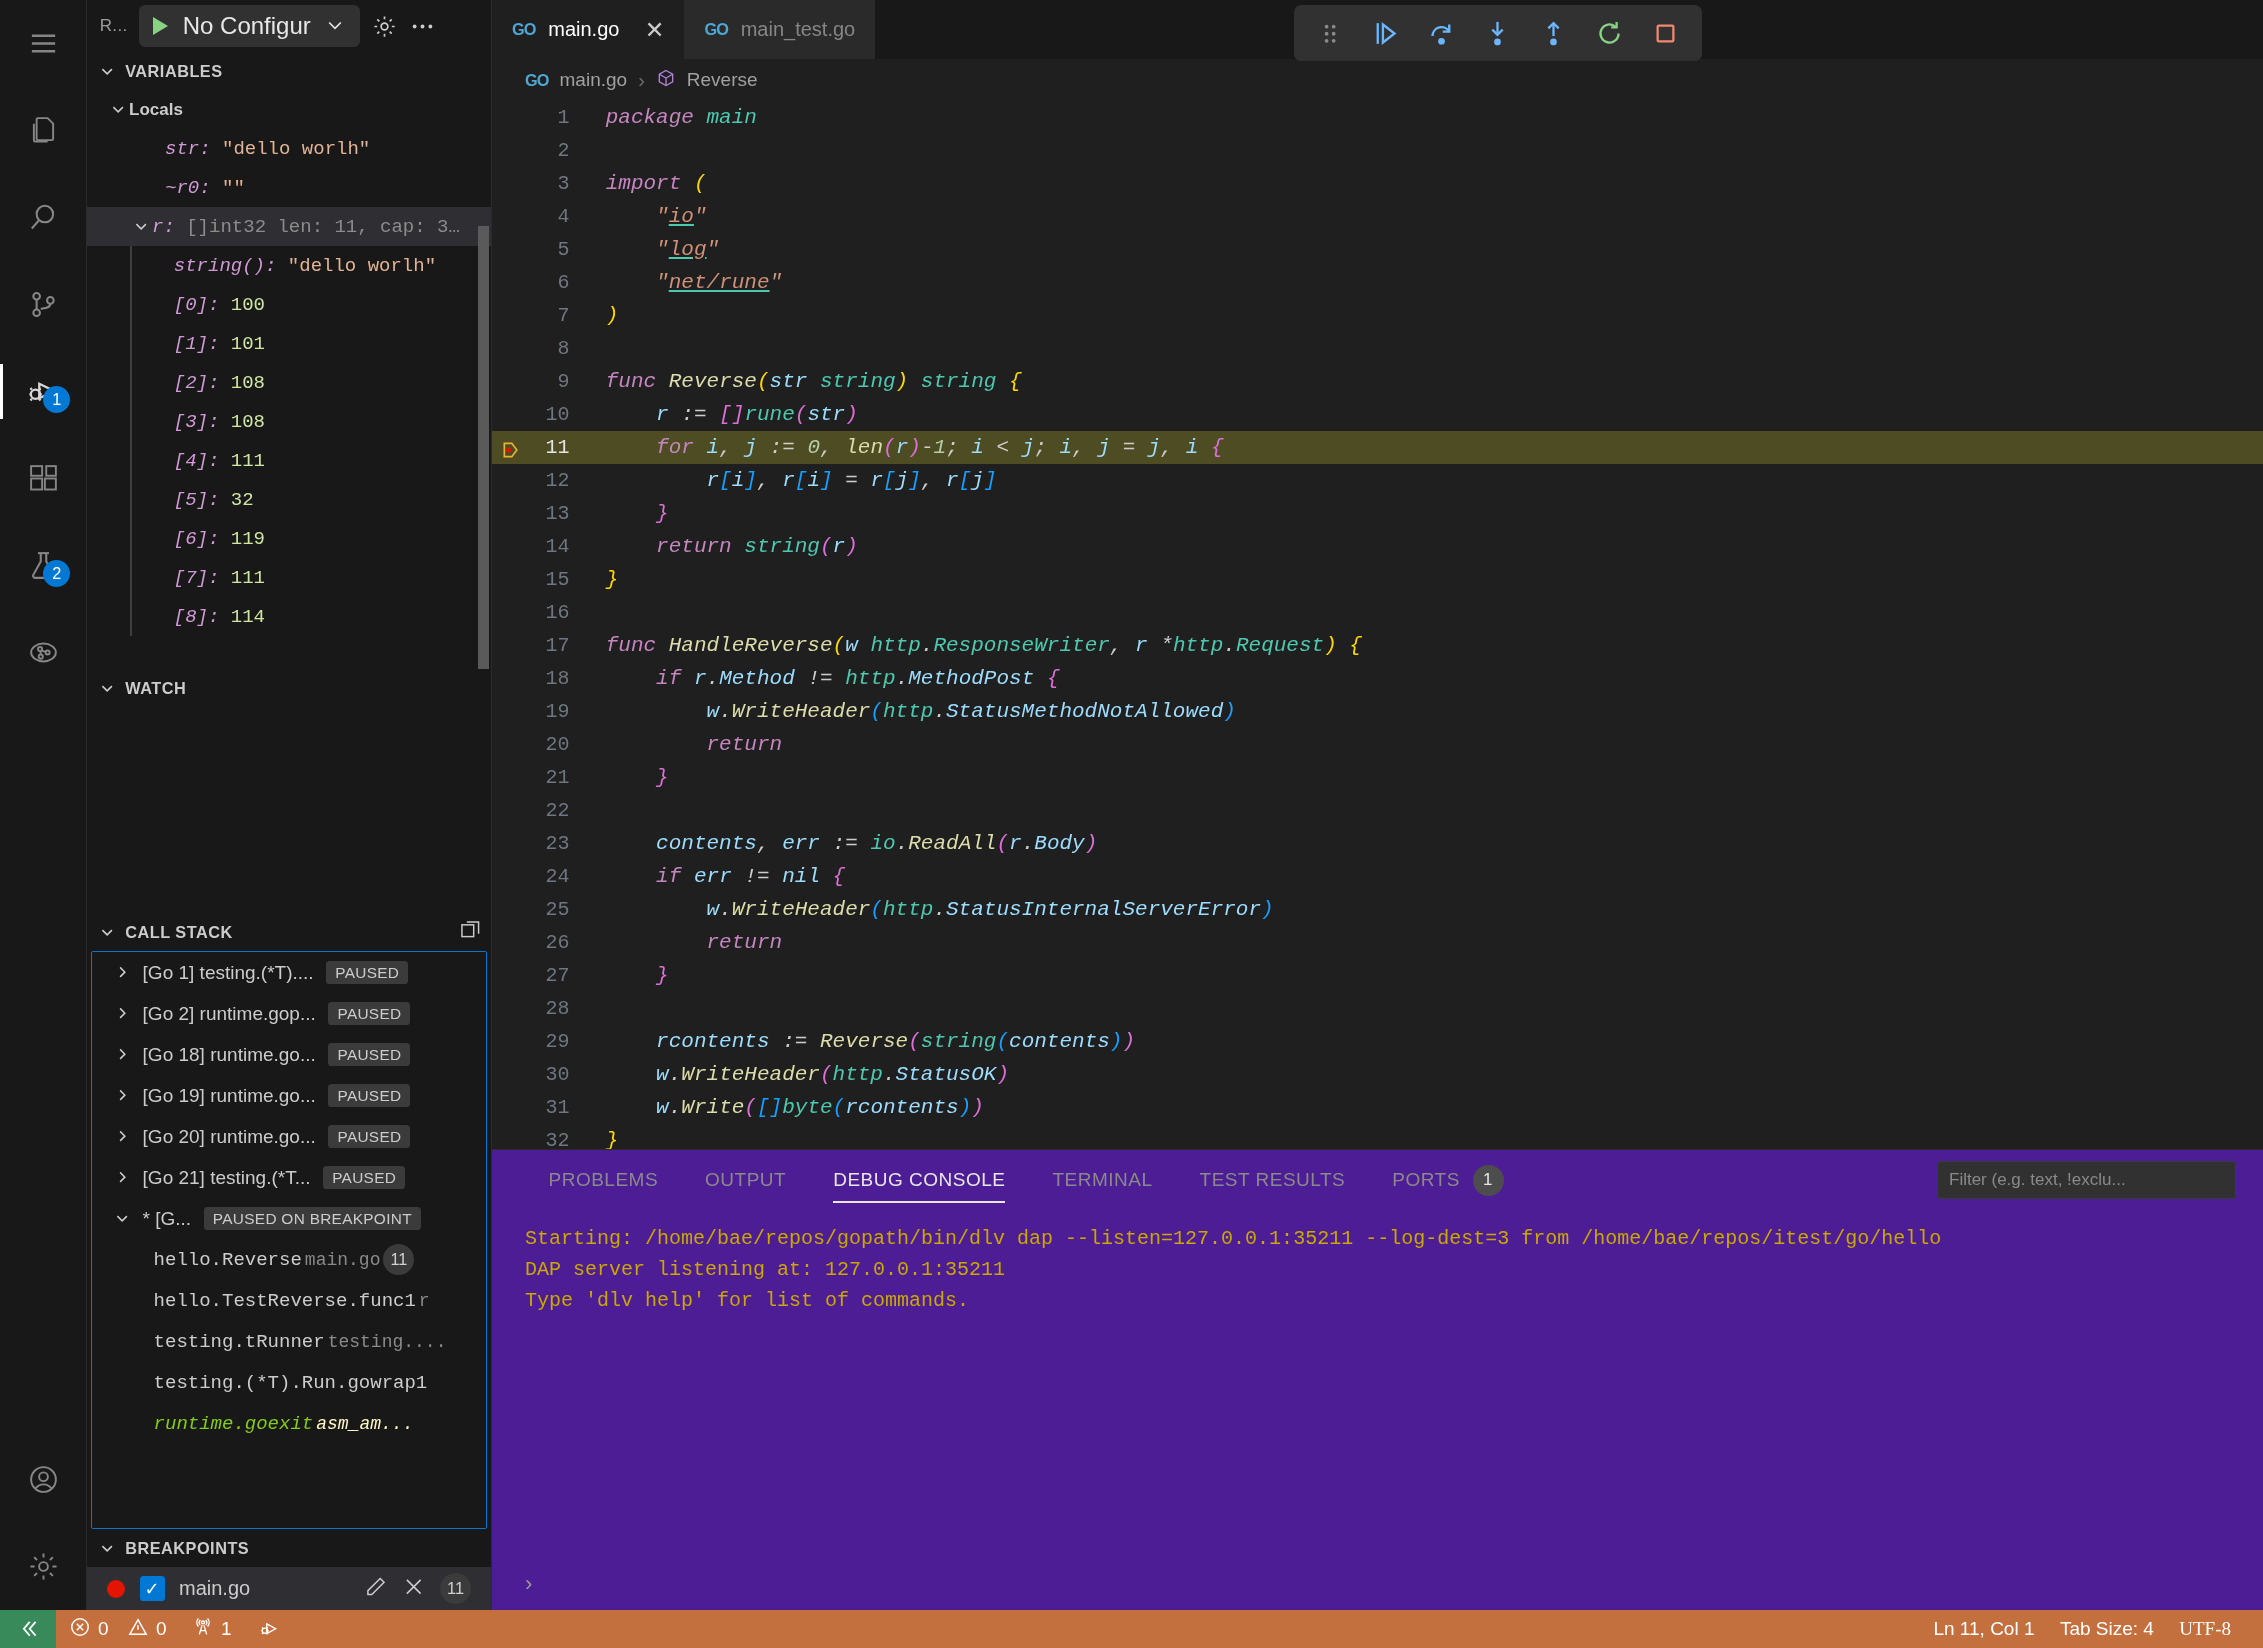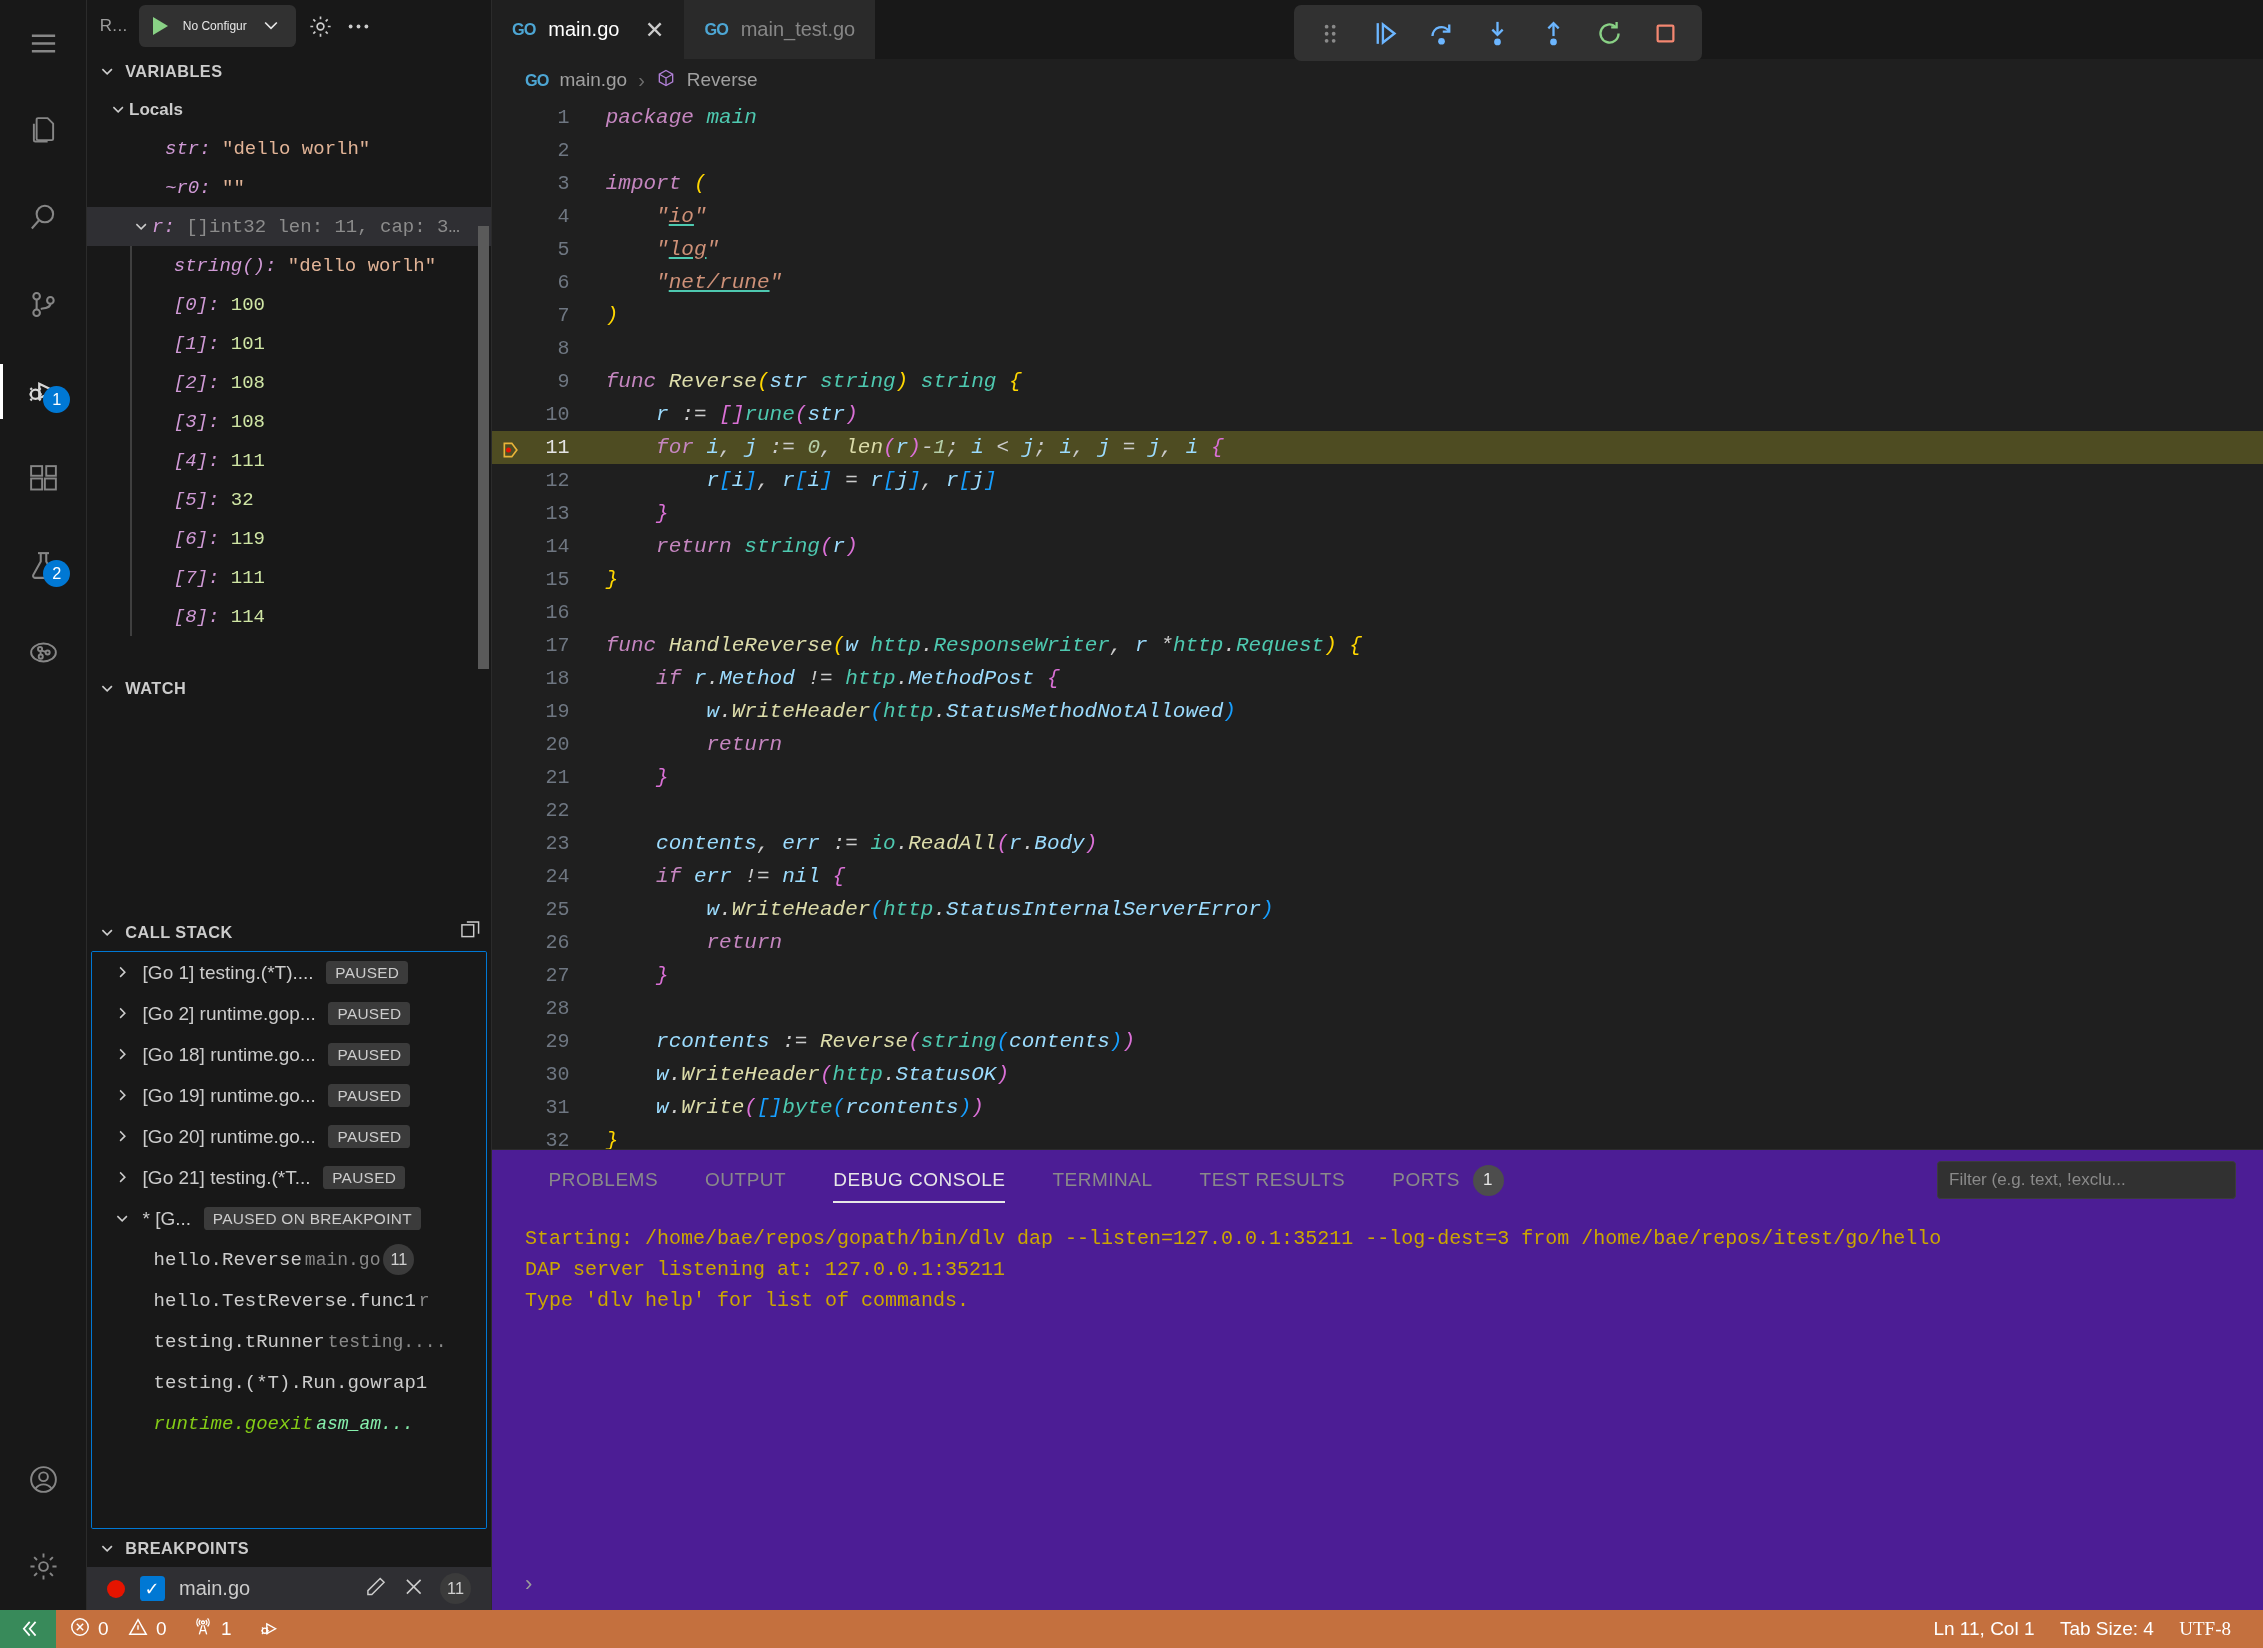--- a/index.html
+++ b/index.html
@@ -45,21 +45,21 @@
   }
   .sb-title { font-size: 17px; color: #9d9d9d; letter-spacing: 0.4px; white-space: nowrap; }
   .debug-select {
     display: flex; align-items: center; gap: 14.5px; background: #313131;
     border-radius: 6.3px; padding: 6.3px 14.5px; height: 42px;
   }
   .play-tri {
     width: 0; height: 0; border-left: 15.4px solid #89d185;
     border-top: 9px solid transparent; border-bottom: 9px solid transparent;
   }
-  .debug-select-label { font-size: 12px; color: #e7e7e7; white-space: nowrap; }
+  .debug-select-label { font-size: 24px; color: #e7e7e7; white-space: nowrap; }
   .icon-btn { color: #cccccc; display: flex; align-items: center; justify-content: center; }
 
   .pane { display: flex; flex-direction: column; min-height: 0; }
   .pane-header {
     height: 38px; display: flex; align-items: center; gap: 7.2px; padding: 0 9px;
     font-size: 16.3px; font-weight: bold; color: #cccccc; letter-spacing: 0.5px;
     background: #181818; flex: none; text-transform: uppercase;
   }
   .pane-header .spacer { flex: 1; }
   .chev { width: 22px; display: flex; justify-content: center; color: #cccccc; }
@@ -90,21 +90,21 @@
   .cs-row { height: 41px; display: flex; align-items: center; padding-left: 22px; white-space: nowrap; }
   .cs-label { font-family: "Liberation Sans", sans-serif; font-size: 19px; color: #cccccc; }
   .cs-badge {
     margin-left: 12.7px; background: #3b3b3b; color: #cccccc; font-size: 15.4px;
     padding: 2.7px 9px; border-radius: 3.6px; letter-spacing: 0.3px;
   }
   .cs-frame { height: 41px; display: flex; align-items: center; padding-left: 62px; gap: 3px; white-space: nowrap; }
   .cs-frame .fn { font-family: "Liberation Mono", monospace; font-size: 19px; color: #cccccc; }
   .cs-frame .file { font-family: "Liberation Mono", monospace; font-size: 18px; color: #8a8a8a; }
   .cs-frame.dim .fn { color: #84cc16; font-style: italic; }
-  .cs-frame.dim .file { color: #86efac; font-style: italic; }
+  .cs-frame.dim .file { color: #fef9c3; font-style: italic; }
   .line-pill {
     background: #3b3b3b; color: #d0d0d0; font-family: "Liberation Sans", sans-serif;
     font-size: 16.3px; border-radius: 50%; width: 31px; height: 31px;
     display: flex; align-items: center; justify-content: center;
   }
 
   
   .bp-row { height: 43px; display: flex; align-items: center; gap: 14.5px; padding: 0 20px; background: #2f2f33; }
   .bp-dot { width: 18px; height: 18px; border-radius: 50%; background: #e51400; flex: none; }
   .bp-check {

